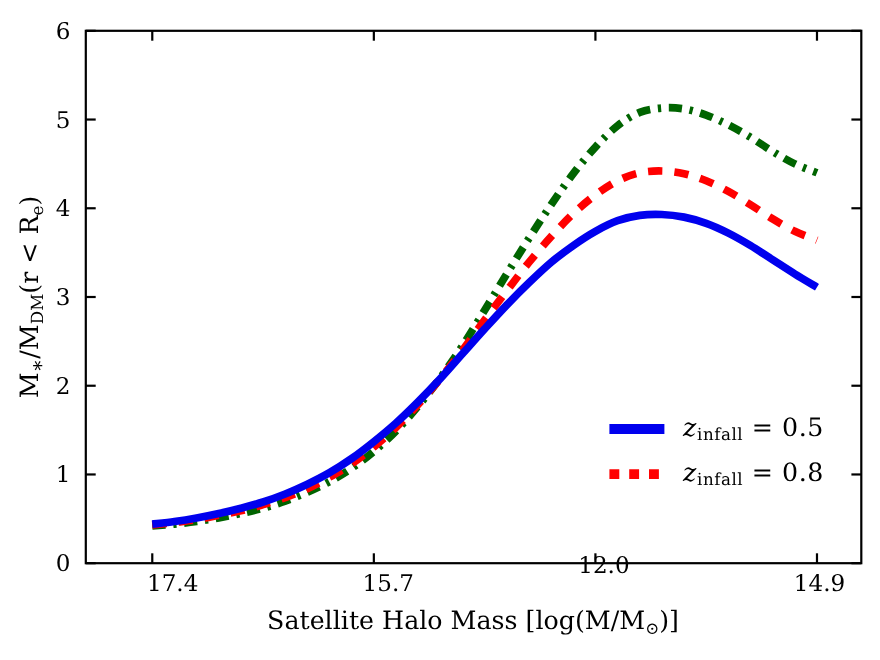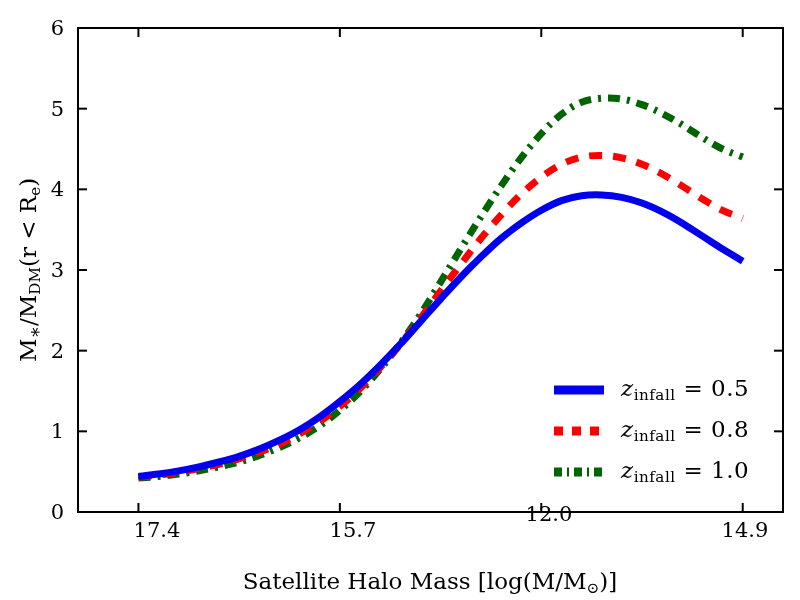--- a/index.html
+++ b/index.html
@@ -45,21 +45,20 @@
     position: absolute;
     font-family: "DejaVu Serif", "Liberation Serif", serif;
     font-size: 23px;
     color: #000000;
     white-space: nowrap;
   }
   #xlabel {
     left: 430px;
     top: 552px;
     transform: translateX(-50%);
-    margin-top: 16px;
   }
   #ylabel {
     left: 30px;
     top: 270px;
     transform: translate(-50%, -50%) rotate(-90deg);
     transform-origin: center center;
   }
   .mathvar { font-style: italic; }
   .sub {
     font-size: 0.66em;
@@ -163,22 +162,14 @@
 
   <div class="legend-row" style="left:553px; top:414px;">
     <span class="legend-sample">
       <svg width="52" height="18" viewBox="0 0 52 18">
           <line x1="1" y1="9" x2="51" y2="9" stroke="#ff0000" stroke-width="9" stroke-dasharray="9,9"></line>
         </svg>
     </span>
     <span class="legend-text"><span class="mathvar">z</span><span class="sub">infall</span>&nbsp;<span>= 0.8</span></span>
   </div>
 
-  <div class="legend-row" style="left:553px; top:455px;">
-    <span class="legend-sample">
-      <svg width="52" height="18" viewBox="0 0 52 18">
-          <line x1="1" y1="9" x2="51" y2="9" stroke="#006400" stroke-width="9" stroke-dasharray="8,5,2,5"></line>
-        </svg>
-    </span>
-    <span class="legend-text"><span class="mathvar">z</span><span class="sub">infall</span>&nbsp;<span>= 1.0</span></span>
-  </div>
 
 </div>
 
 </body></html>

